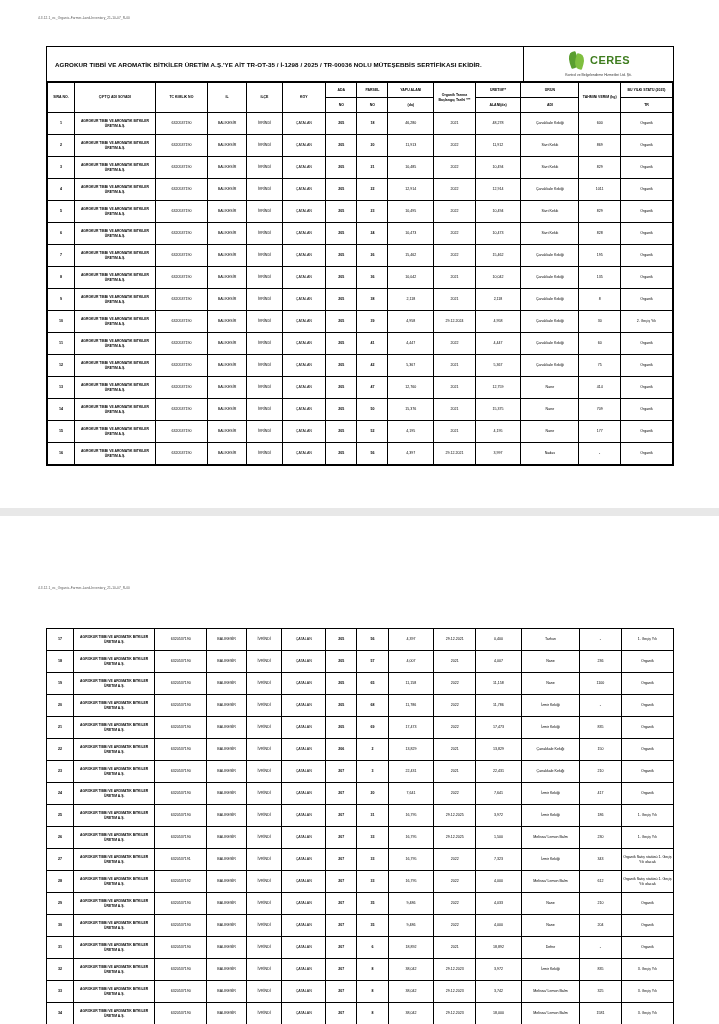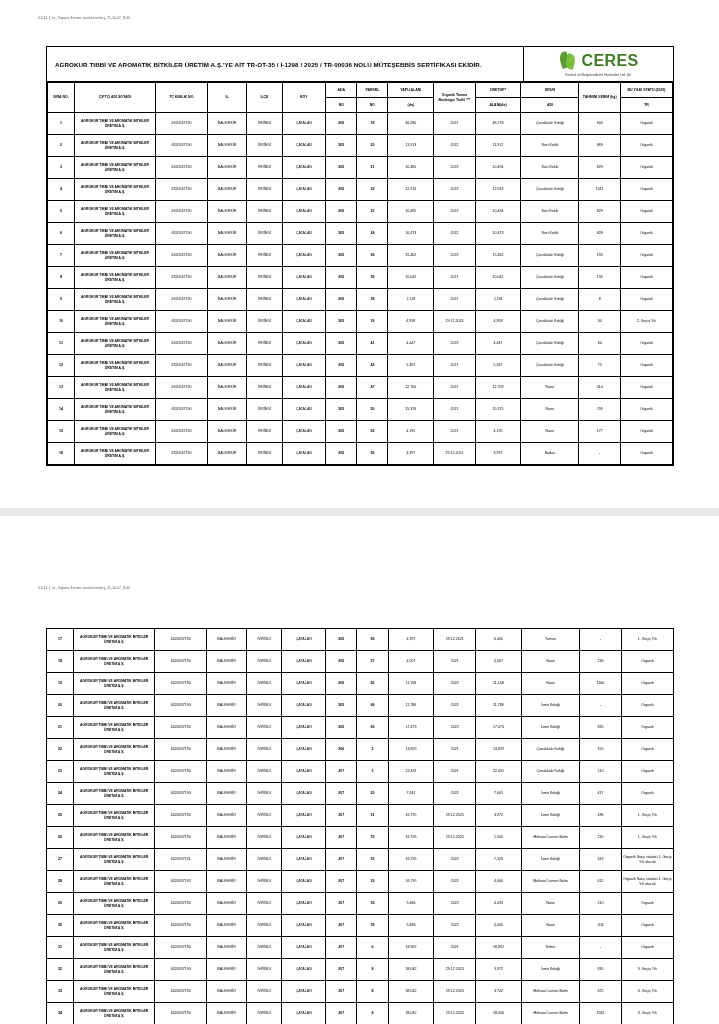--- a/index.html
+++ b/index.html
@@ -91,21 +91,21 @@
   }
   .logo-mark .leafB {
     position: absolute;
     left: 8px; top: 3px;
     width: 9px; height: 15px;
     background: #7fbf3f;
     border-radius: 10% 60% 10% 60%;
     transform: rotate(16deg);
   }
   .logo-text {
-    font-size: 16px;
+    font-size: 11px;
     font-weight: bold;
     color: #3f7d1f;
     letter-spacing: 0.4px;
     line-height: 1;
     text-align: center;
   }
   .logo-sub {
     font-size: 3.4px;
     color: #333;
     text-align: center;

